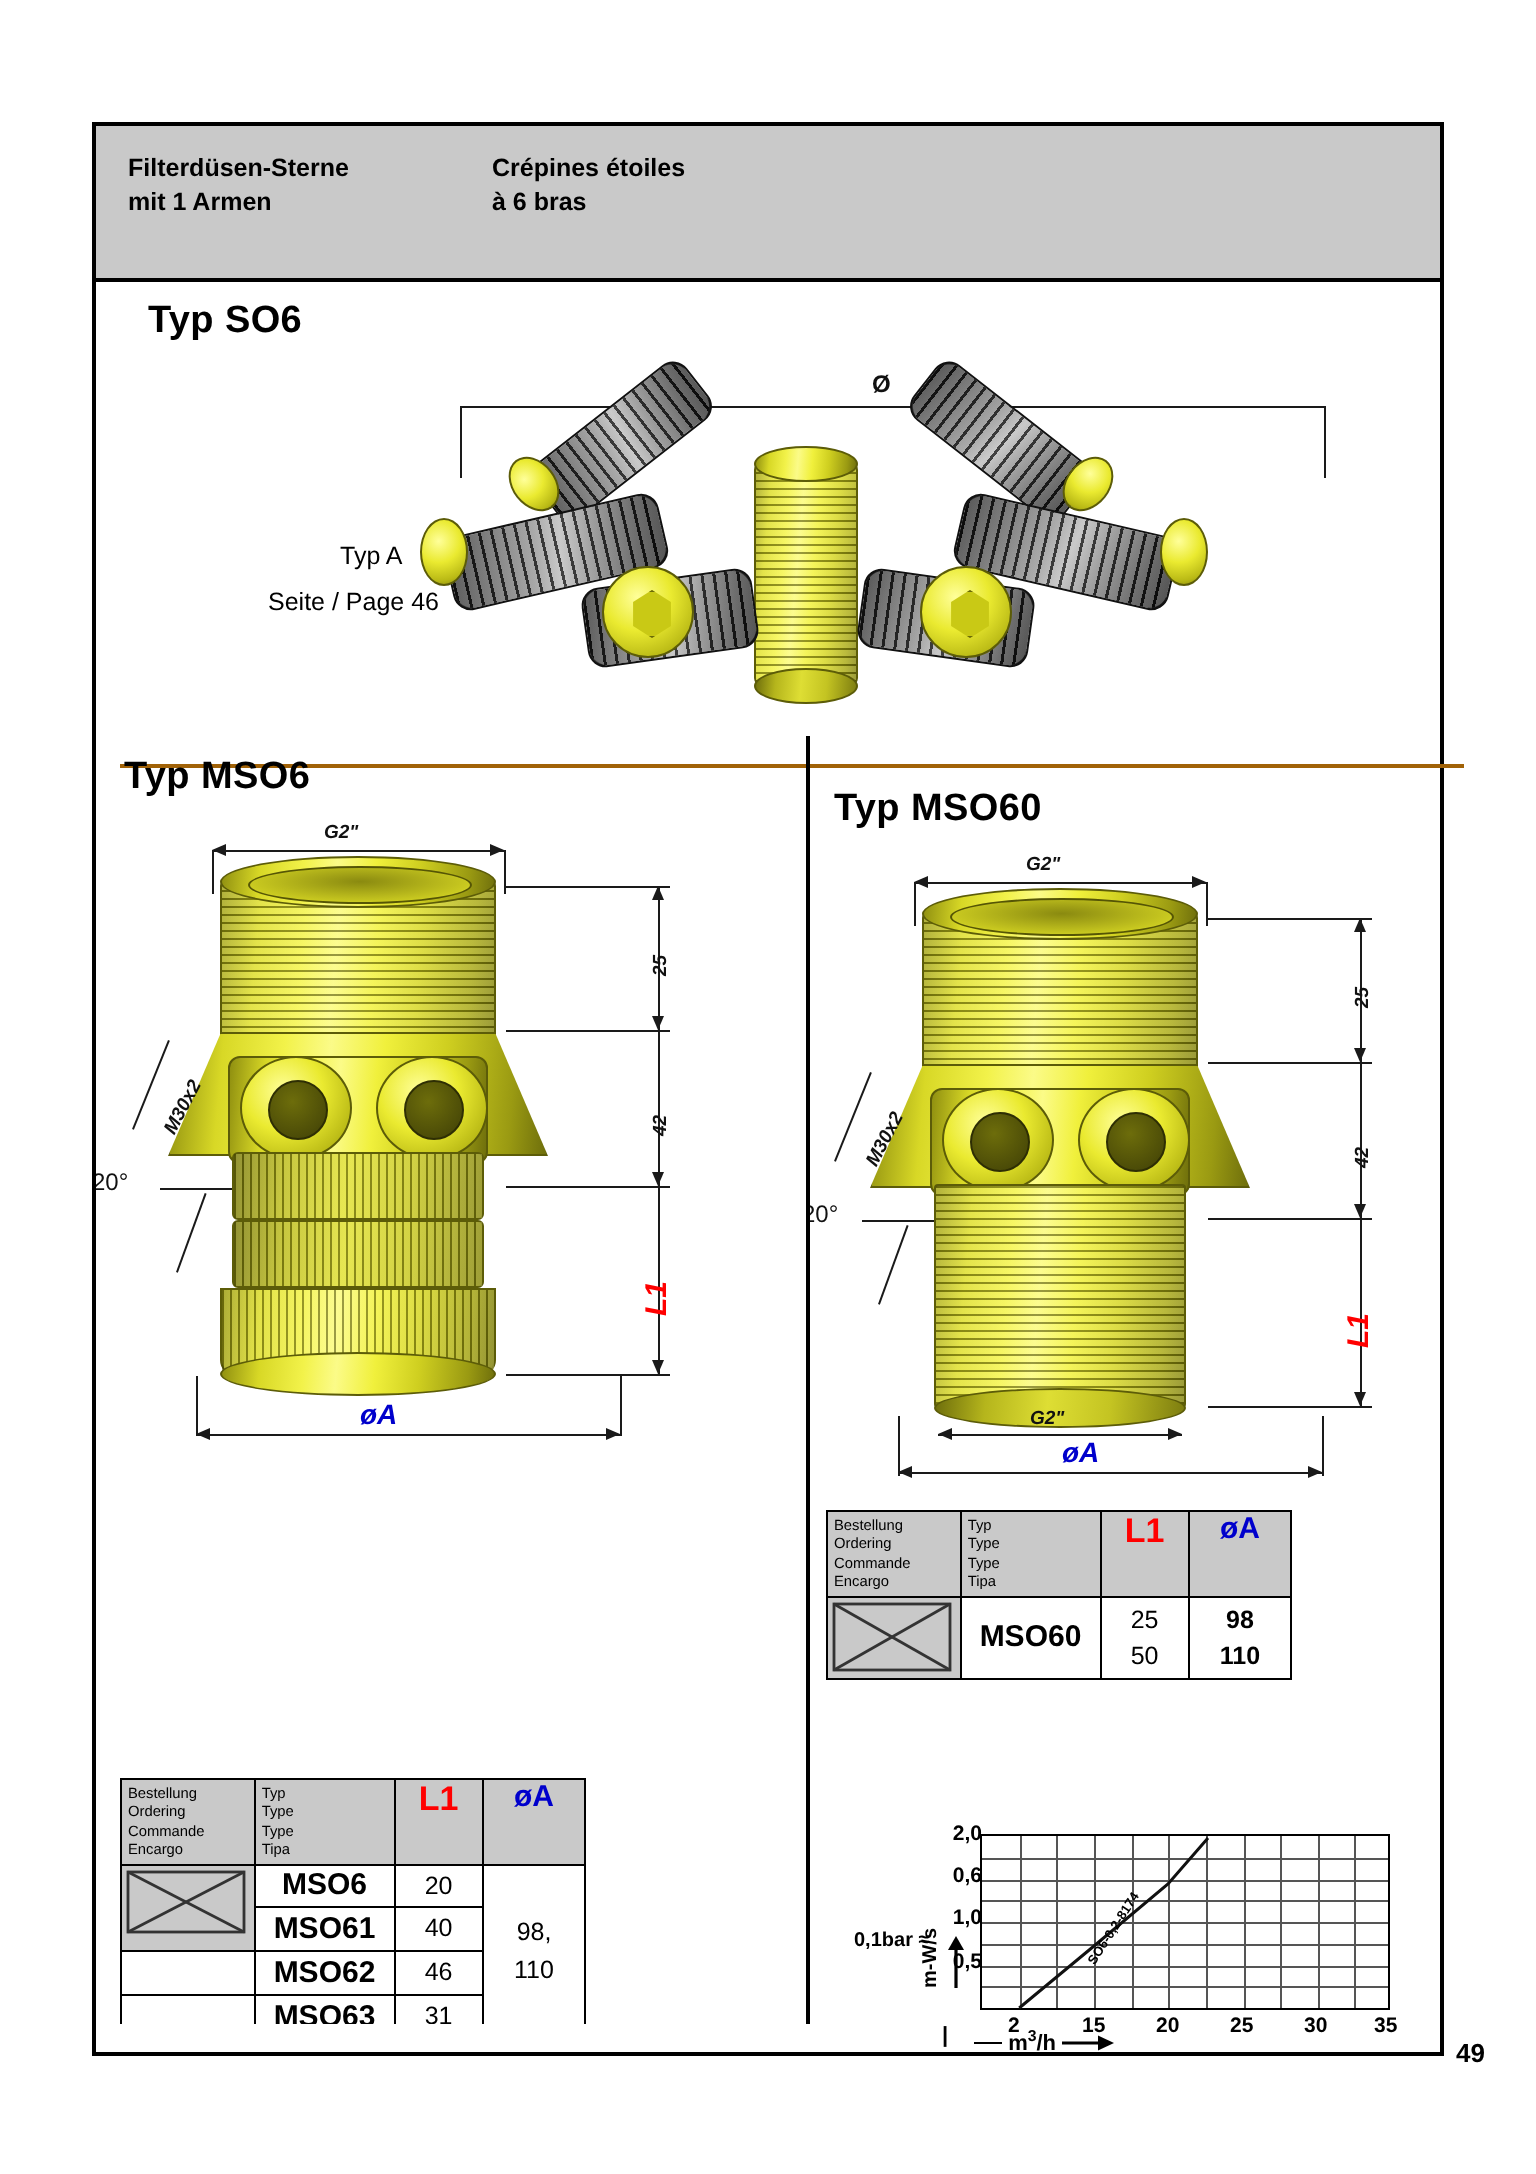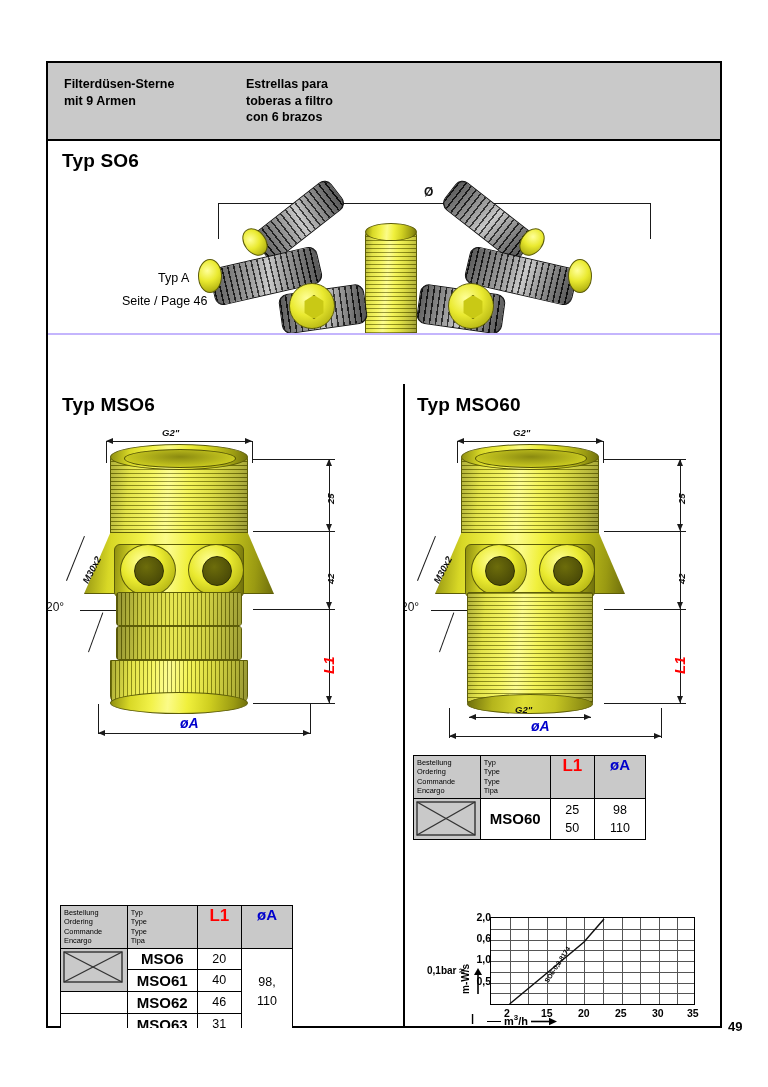--- a/index.html
+++ b/index.html
@@ -21,32 +21,32 @@
   .lang-cell{
     font-size:12.5px;font-weight:bold;line-height:1.32;padding-top:13px;
     white-space:pre-line;
   }
   .lc0{width:182px;padding-left:16px;}
   .lc1{width:178px;}
   .lc2{width:170px;}
   .lc3{width:auto;}
   
   #panel-so6{
-    position:absolute;left:0;top:78px;width:100%;height:194px;
-    border-bottom:2px solid #c4b5fd;box-sizing:border-box;overflow:hidden;
+    position:absolute;left:12px;top:78px;width:100%;height:243px;
+    border-bottom:2px solid #a16207;box-sizing:border-box;overflow:hidden;
   }
   .panel-title{
     position:absolute;font-size:19px;font-weight:bold;letter-spacing:.2px;
   }
   #so6-title{left:14px;top:9px;}
   #so6-sub1{position:absolute;left:110px;top:130px;font-size:12.5px;}
   #so6-sub2{position:absolute;left:74px;top:153px;font-size:12.5px;}
   
   #panel-mso6{
-    position:absolute;left:0;top:321px;width:357px;height:644px;
+    position:absolute;left:0;top:305px;width:357px;height:644px;
     border-right:2px solid #000;box-sizing:border-box;overflow:hidden;
   }
   #panel-mso60{
     position:absolute;left:357px;top:321px;width:317px;height:644px;
     box-sizing:border-box;overflow:hidden;
   }
   #mso6-title{left:14px;top:10px;}
   #mso60-title{left:12px;top:10px;}
   
   .drawing{position:absolute;}
@@ -164,24 +164,23 @@
   }
   sup{font-size:.72em;vertical-align:super;}
 </style>
 </head>
 <body>
 
 <div id="page-frame">
 
   <div id="lang-header">
     <div class="lang-cell lc0">Filterdüsen-Sterne
-mit 9 Armen</div>
-    <div class="lang-cell lc3">Estrellas para
-toberas a filtro
-con 6 brazos</div>
+mit 1 Armen</div>
+    <div class="lang-cell lc2">Crépines étoiles
+à 6 bras</div>
   </div>
 
   <div id="panel-so6">
     <div class="panel-title" id="so6-title">Typ SO6</div>
     <div id="so6-sub1">Typ A</div>
     <div id="so6-sub2">Seite / Page 46</div>
 
     <div class="dim-line dim-h" style="left:170px;top:62px;width:432px;"></div>
     <div class="dim-line dim-v" style="left:170px;top:62px;height:36px;"></div>
     <div class="dim-line dim-v" style="left:602px;top:62px;height:36px;"></div>
@@ -436,21 +435,21 @@
         <td class="xbox" style="height:40px;">
           <svg width="64" height="40" viewBox="0 0 64 40">
             <rect x="3" y="3" width="58" height="33" fill="none" stroke="#333" stroke-width="1.4"></rect>
             <line x1="3" y1="3" x2="61" y2="36" stroke="#333" stroke-width="1.4"></line>
             <line x1="61" y1="3" x2="3" y2="36" stroke="#333" stroke-width="1.4"></line>
           </svg>
         </td>
         <td class="type-cell">MSO60</td>
         <td class="val-cell" style="white-space:pre-line;line-height:1.45;">25
 50</td>
-        <td class="val-cell" style="white-space:pre-line;line-height:1.45;">98
+        <td class="val-cell" style="white-space:pre-line;line-height:1.45;font-weight:bold;">98
 110</td>
       </tr>
     </tbody>
       </table>
 
     <div id="flow-chart">
       <div id="plot-area">
 
         <div class="grid-v" style="left:18.6px;"></div>
         <div class="grid-v" style="left:37.3px;"></div>

